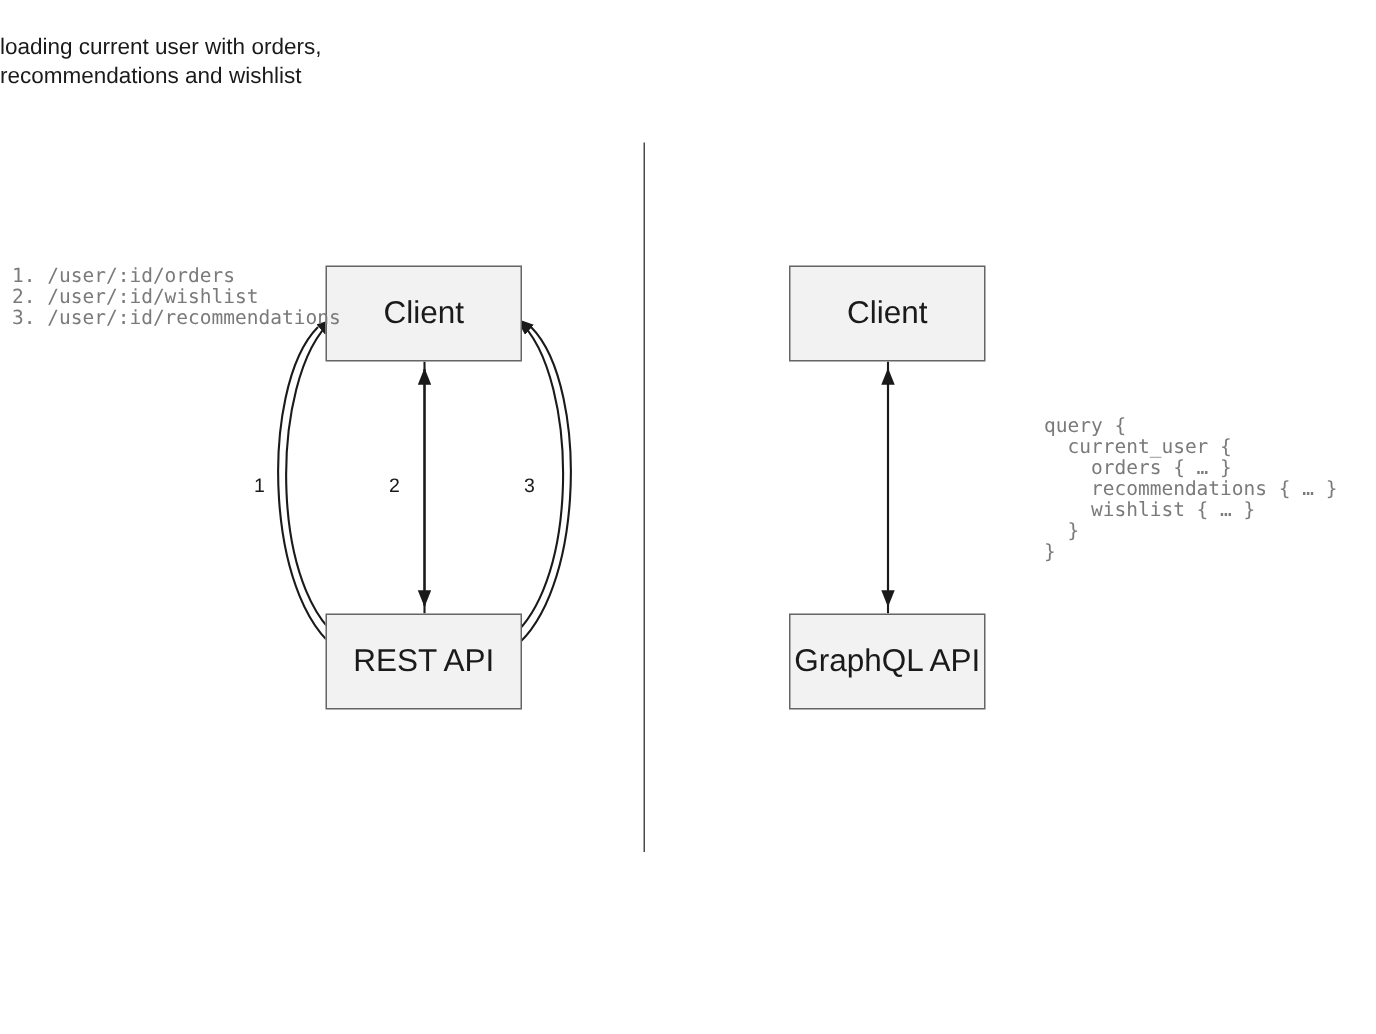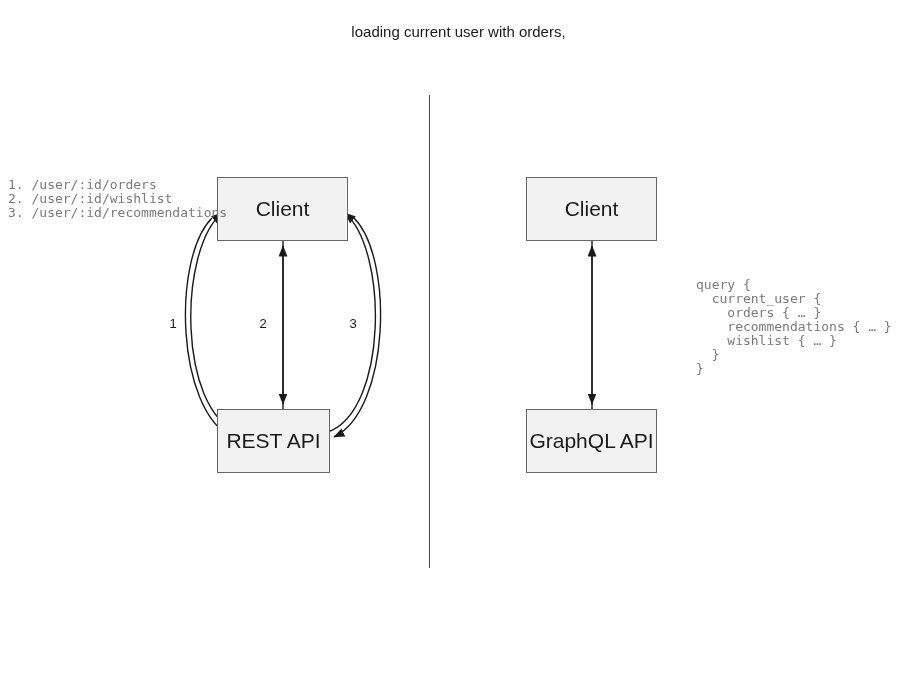--- a/index.html
+++ b/index.html
@@ -16,21 +16,21 @@
     width: 917px;
     height: 689px;
     overflow: hidden;
     background: #ffffff;
   }
   .title {
     position: absolute;
     left: 0;
     top: 22px;
     width: 917px;
-    text-align: center;
+    text-align: left;
     font-size: 15px;
     line-height: 19px;
     color: #1a1a1a;
   }
   .title .line {
     display: block;
   }
   .divider {
     position: absolute;
     left: 429px;
@@ -44,21 +44,21 @@
     background: #f2f2f2;
     border: 1px solid #666666;
     display: flex;
     align-items: center;
     justify-content: center;
     font-size: 21px;
     color: #1a1a1a;
     box-sizing: border-box;
   }
   .node-rest-client  { left: 217px; top: 177px; width: 131px; height: 64px; }
-  .node-rest-api     { left: 217px; top: 409px; width: 113px; height: 64px; }
+  .node-rest-api     { left: 217px; top: 409px; width: 131px; height: 64px; }
   .node-gql-client   { left: 526px; top: 177px; width: 131px; height: 64px; }
   .node-gql-api      { left: 526px; top: 409px; width: 131px; height: 64px; text-align: right; }
 
   .code-block {
     position: absolute;
     font-family: "DejaVu Sans Mono", "Liberation Mono", monospace;
     font-size: 13px;
     line-height: 14px;
     color: #7a7a7a;
     white-space: pre;
@@ -86,20 +86,21 @@
     pointer-events: none;
   }
 </style>
 </head>
 <body>
 
 <div id="canvas">
 
   <div class="title">
     <span class="line">loading current user with orders,</span>
+    <span class="line">recommendations and wishlist</span>
   </div>
 
   <div class="divider"></div>
 
   <svg class="arrows" viewBox="0 0 917 689">
     <defs>
       <marker id="arrowhead" markerWidth="9" markerHeight="9" refX="7.5" refY="3.2" orient="auto">
         <path d="M0,0 L8,3.2 L0,6.4 z" fill="#1a1a1a"></path>
       </marker>
     </defs>

